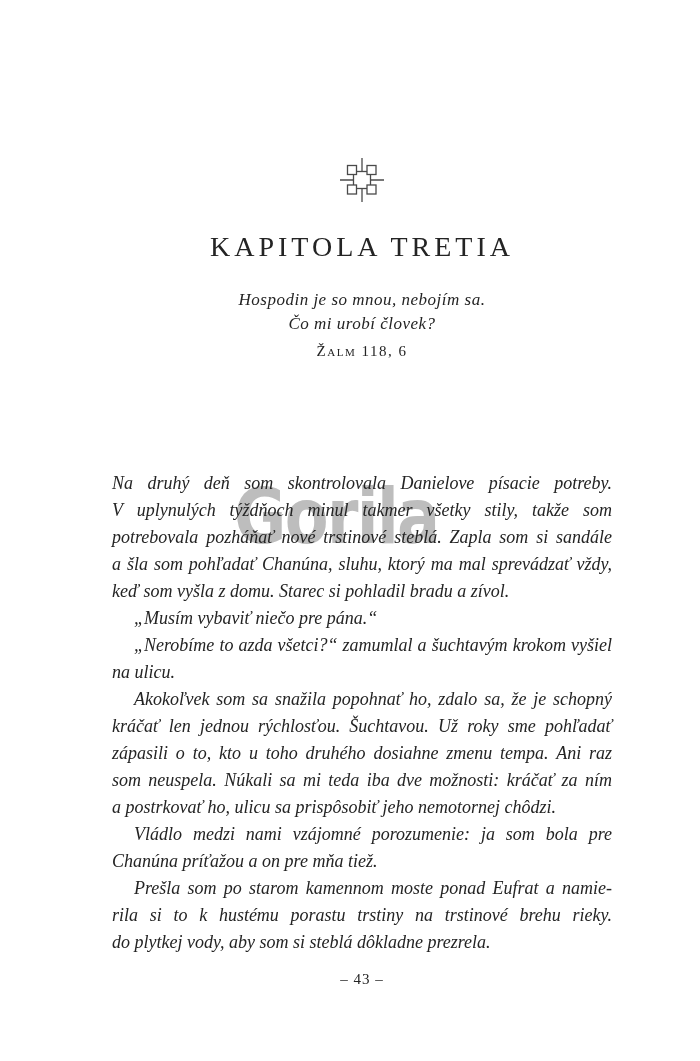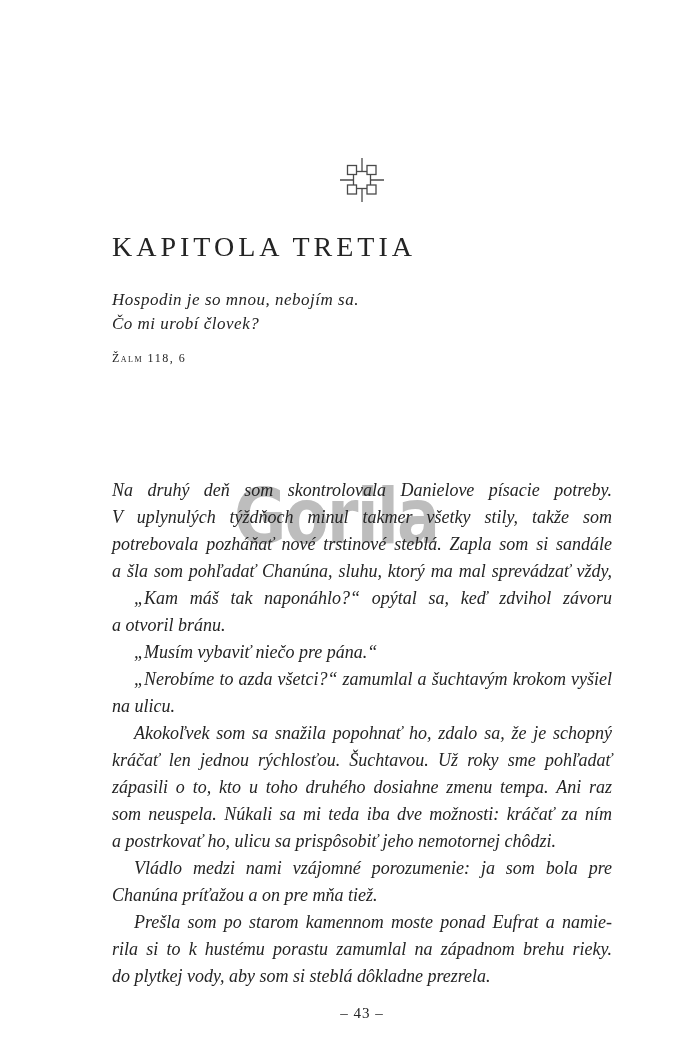--- a/index.html
+++ b/index.html
@@ -45,36 +45,37 @@
     width:44px;height:44px;
     margin:0 auto;
     display:block;
   }
   .ornament svg{display:block;width:44px;height:44px;}
   .title{
     margin:28px 0 0 0;
     font-size:28px;
     font-weight:normal;
     letter-spacing:4px;
-    text-align:left;
+    text-align:center;
     line-height:34px;
     color:var(--ink);
   }
   .epigraph{
     margin-top:24px;
+    text-align:center;
   }
   .ep-line{
     font-style:italic;
     font-size:17px;
     line-height:24px;
     letter-spacing:0.5px;
   }
   .ep-source{
-    margin-top:13px;
-    font-size:12px;
+    margin-top:6px;
+    font-size:15px;
     line-height:18px;
     font-variant:small-caps;
     letter-spacing:1.5px;
   }
   .body-text{
     margin-top:110px;
     font-size:18px;
     line-height:27px;
     text-align:justify;
   }
@@ -128,24 +129,21 @@
       <div class="ep-line">Čo mi urobí človek?</div>
       <div class="ep-source">Žalm 118, 6</div>
     </div>
 
     <div class="body-text" id="body-text">
         <div>
           <div class="bline">Na druhý deň som skontrolovala Danielove písacie potreby.</div>
           <div class="bline">V uplynulých týždňoch minul takmer všetky stily, takže som</div>
           <div class="bline">potrebovala pozháňať nové trstinové steblá. Zapla som si sandále</div>
           <div class="bline">a šla som pohľadať Chanúna, sluhu, ktorý ma mal sprevádzať vždy,</div>
-        </div>
-        <div>
-          <div class="bline indent">„Kam máš tak naponáhlo?“ opýtal sa, keď zdvihol závoru</div>
-          <div class="bline lastline">a otvoril bránu.</div>
+          <div class="bline lastline">keď som vyšla z domu. Starec si pohladil bradu a zívol.</div>
         </div>
         <div>
           <div class="bline lastline indent">„Musím vybaviť niečo pre pána.“</div>
         </div>
         <div>
           <div class="bline indent">„Nerobíme to azda všetci?“ zamumlal a šuchtavým krokom vyšiel</div>
           <div class="bline lastline">na ulicu.</div>
         </div>
         <div>
           <div class="bline indent">Akokoľvek som sa snažila popohnať ho, zdalo sa, že je schopný</div>
@@ -153,21 +151,21 @@
           <div class="bline">zápasili o to, kto u toho druhého dosiahne zmenu tempa. Ani raz</div>
           <div class="bline">som neuspela. Núkali sa mi teda iba dve možnosti: kráčať za ním</div>
           <div class="bline lastline">a postrkovať ho, ulicu sa prispôsobiť jeho nemotornej chôdzi.</div>
         </div>
         <div>
           <div class="bline indent">Vládlo medzi nami vzájomné porozumenie: ja som bola pre</div>
           <div class="bline lastline">Chanúna príťažou a on pre mňa tiež.</div>
         </div>
         <div>
           <div class="bline indent">Prešla som po starom kamennom moste ponad Eufrat a namie-</div>
-          <div class="bline">rila si to k hustému porastu zamumlal na západnom brehu rieky.</div>
+          <div class="bline">rila si to k hustému porastu trstiny na trstinové brehu rieky.</div>
           <div class="bline lastline">do plytkej vody, aby som si steblá dôkladne prezrela.</div>
         </div>
       </div>
 
     <div class="page-number">– 43 –</div>
 
   </div>
 </div>
 
 </body></html>

